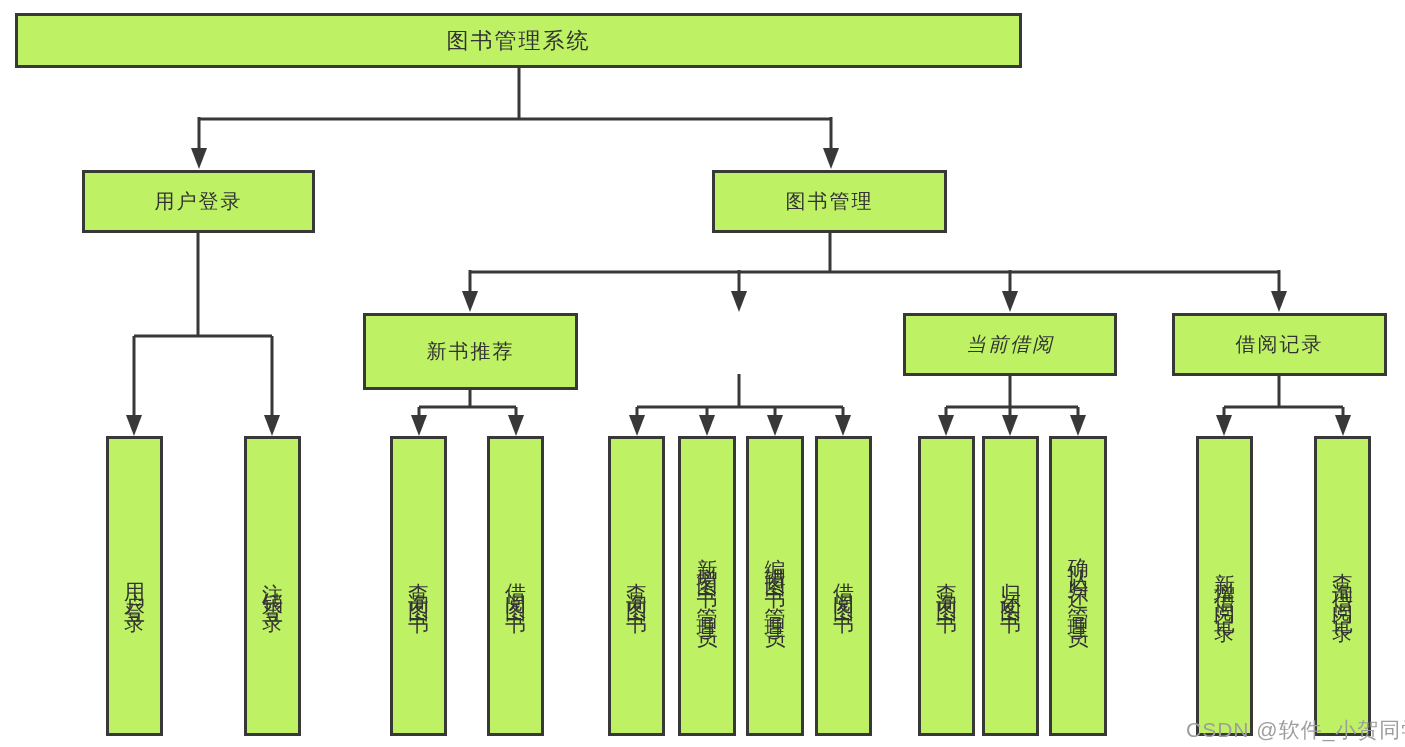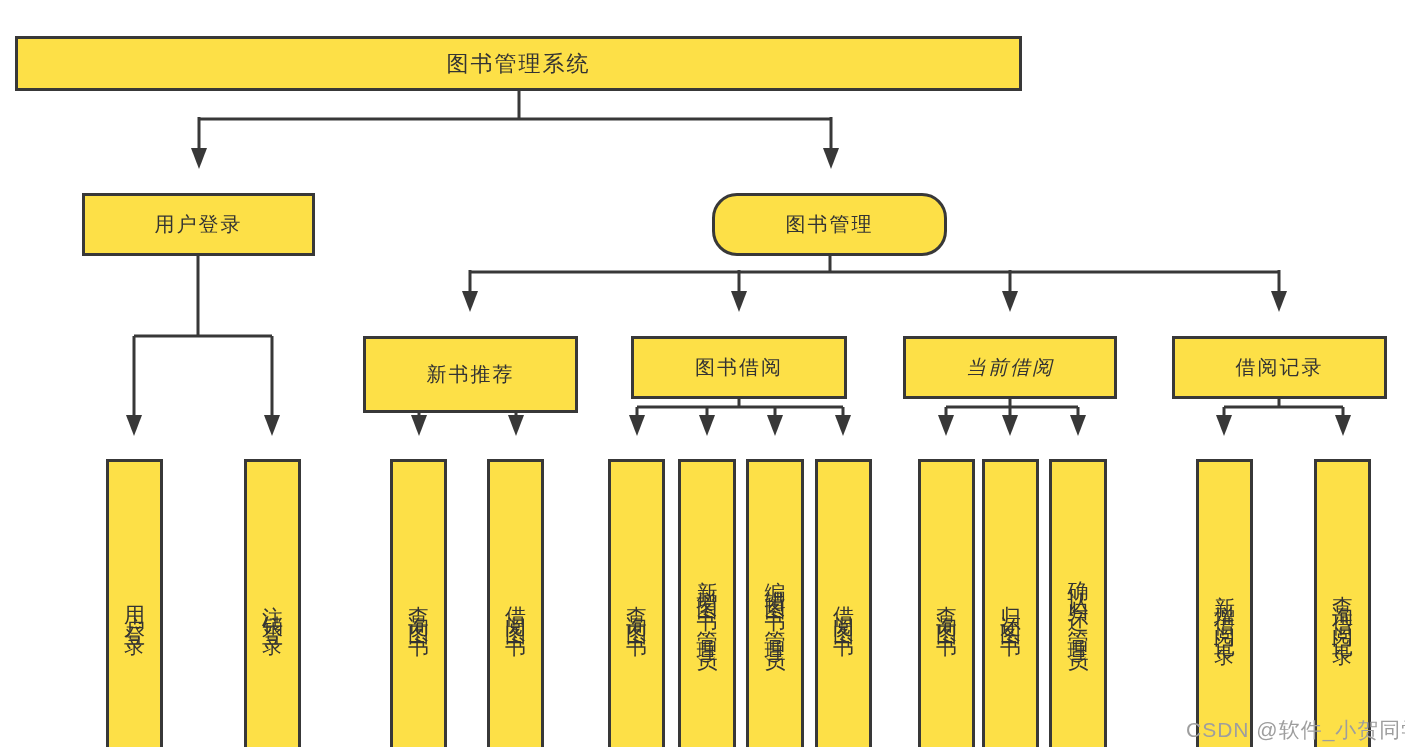--- a/index.html
+++ b/index.html
@@ -14,26 +14,25 @@
   }
   .connectors {
     position: absolute;
     left: 0; top: 0;
     width: 1405px; height: 747px;
   }
   .box {
     position: absolute;
     box-sizing: border-box;
     border: 3px solid #383838;
-    background: #fde047;
+    background: #bef264;
     display: flex;
     align-items: center;
     justify-content: center;
     text-align: center;
-    margin-top: 23px;
   }
   .rootbox { font-size: 22px; letter-spacing: 2px; }
   .hbox   { font-size: 20px; letter-spacing: 2px; }
   .vbox .vtext {
     writing-mode: vertical-rl;
     text-orientation: mixed;
     font-size: 21px;
     letter-spacing: 10px;
     line-height: 1.15;
   }
@@ -92,29 +91,26 @@
     </g>
   </svg>
 
   <div class="box rootbox" style="left:15px; top:13px; width:1007px; height:55px;">
     <span>图书管理系统</span>
   </div>
 
   <div class="box hbox" style="left:82px; top:170px; width:233px; height:63px;">
     <span>用户登录</span>
   </div>
-  <div class="box hbox" style="left:712px; top:170px; width:235px; height:63px;border-radius:25px;">
+  <div class="box hbox" style="left:712px; top:170px; width:235px; height:63px;">
     <span>图书管理</span>
   </div>
 
   <div class="box hbox" style="left:363px; top:313px; width:215px; height:77px;">
     <span>新书推荐</span>
-  </div>
-  <div class="box hbox" style="left:631px; top:313px; width:216px; height:63px;">
-    <span>图书借阅</span>
   </div>
   <div class="box hbox" style="left:903px; top:313px; width:214px; height:63px;font-style:italic;">
     <span>当前借阅</span>
   </div>
   <div class="box hbox" style="left:1172px; top:313px; width:215px; height:63px;">
     <span>借阅记录</span>
   </div>
 
   <div class="box vbox" style="left:106px; top:436px; width:57px; height:300px;">
     <span class="vtext">用户登录</span>

